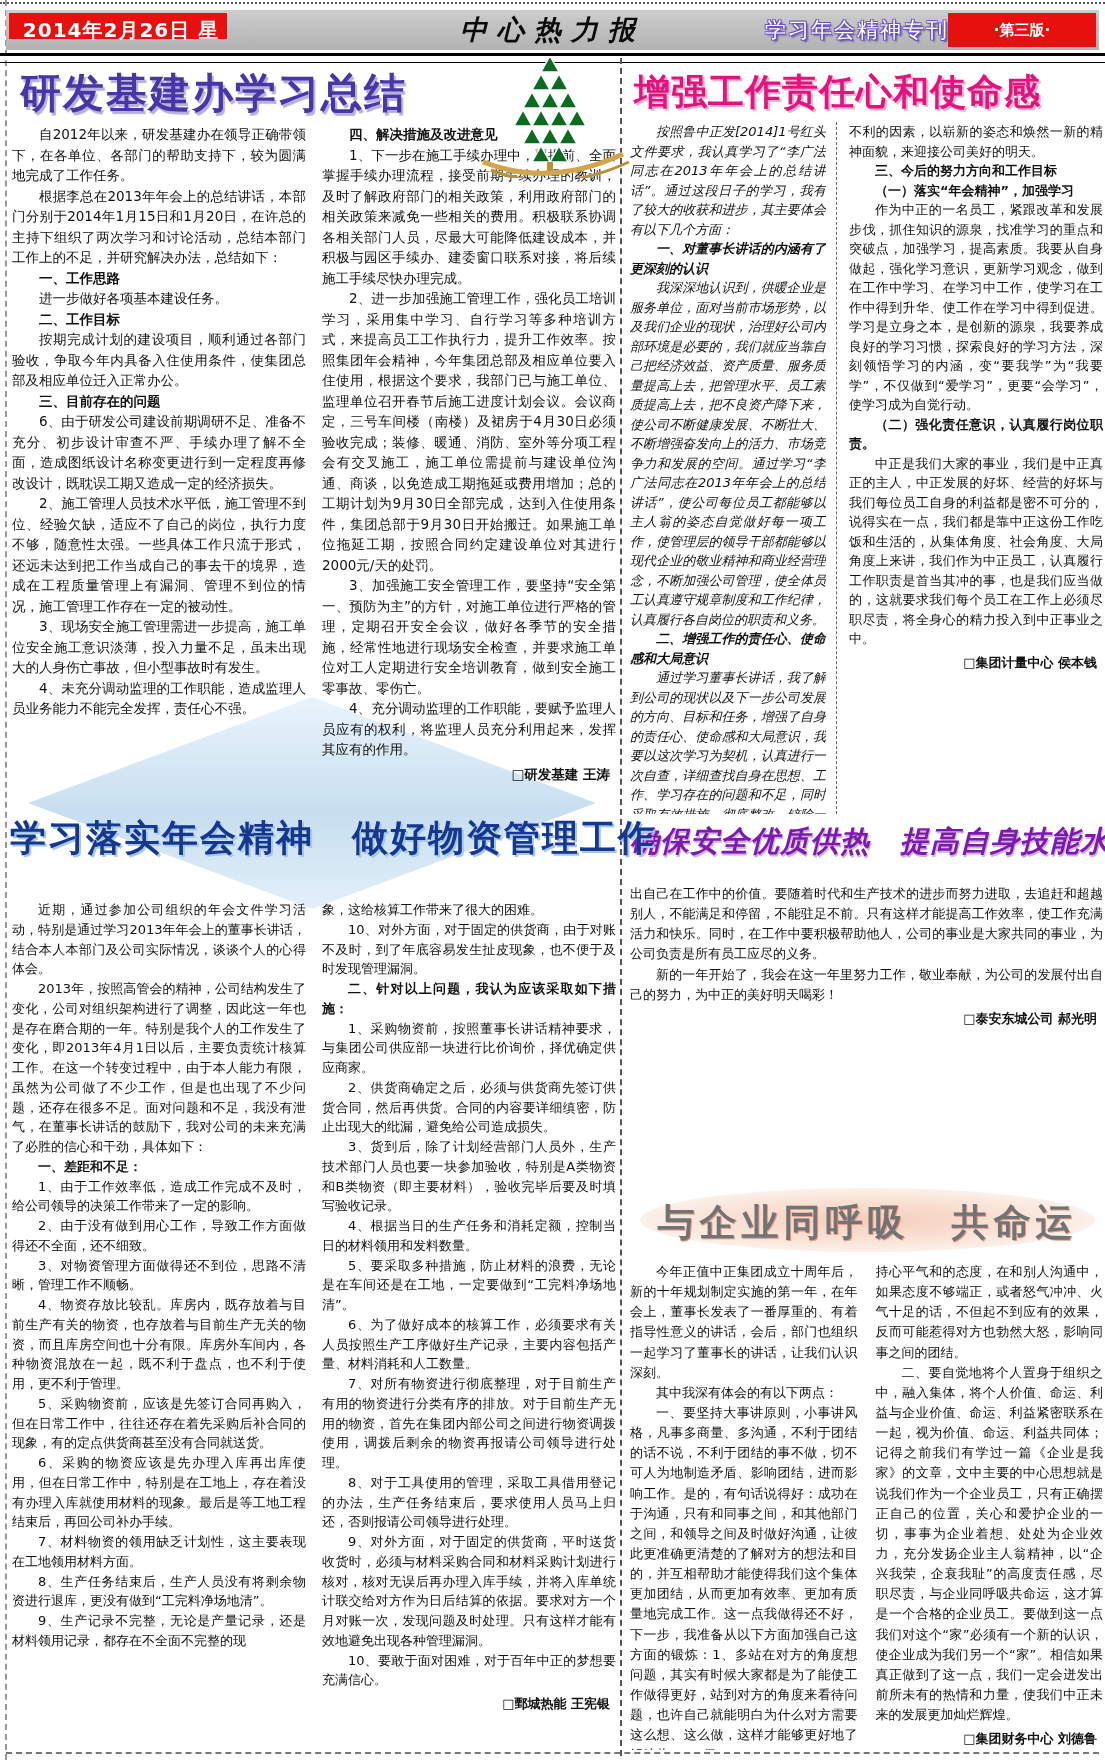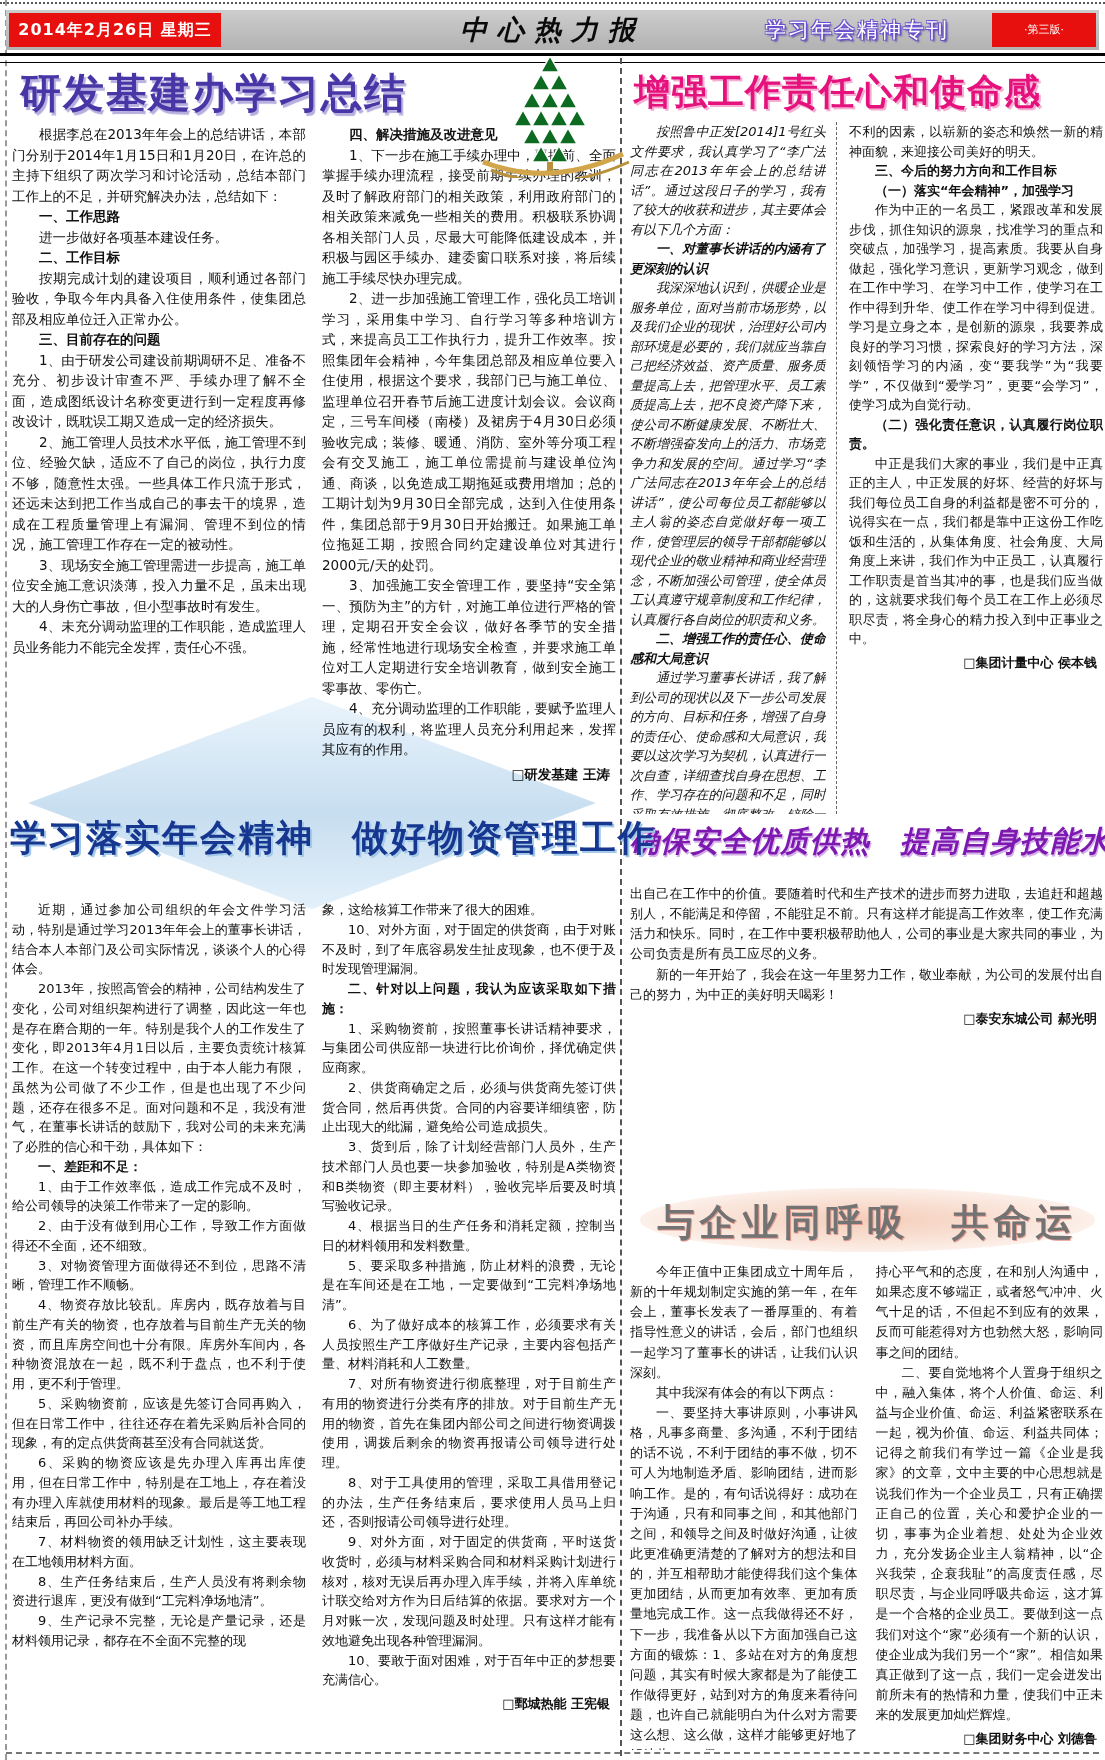--- a/index.html
+++ b/index.html
@@ -6,30 +6,30 @@
   #page{position:relative;width:1105px;height:1760px;background:#ffffff;overflow:hidden;
         font-family:"DejaVu Sans",sans-serif;color:#111;}
   .abs{position:absolute;}
   
   #top-dotted{top:2px;left:0;right:0;height:0;border-top:2px dotted #555;}
   #left-dashed{left:5px;top:0;bottom:0;width:0;border-left:2px dashed #999;}
   #center-dashed{left:620px;top:58px;height:1698px;width:0;border-left:2px dashed #555;}
   #bottom-dashed{left:6px;right:6px;top:1752px;height:0;border-top:2px dashed #777;}
   
   #masthead{left:6px;right:6px;top:10px;height:40px;background:linear-gradient(#cdcdcd,#b2b2b2);}
-  #date-box{position:absolute;left:3px;top:3px;width:212px;height:34px;background:#e8100f;color:#fff;
-            font-size:16px;font-weight:bold;text-align:center;line-height:34px;letter-spacing:1px;}
+  #date-box{position:absolute;left:3px;top:3px;width:212px;height:26px;background:#e8100f;color:#fff;
+            font-size:20px;font-weight:bold;text-align:center;line-height:34px;letter-spacing:1px;padding-left:6px;}
   #paper-title{position:absolute;left:0;right:0;top:0;height:40px;text-align:center;line-height:40px;
             font-family:"DejaVu Serif",serif;font-style:italic;font-weight:bold;font-size:27px;
             letter-spacing:10px;color:#0a0a0a;}
   #edition-label{position:absolute;right:150px;top:4px;height:32px;line-height:32px;
             font-size:21px;font-weight:normal;color:#fff;letter-spacing:2px;
             text-shadow:-1px -1px 0 #6a4fd0,1px -1px 0 #6a4fd0,-1px 1px 0 #6a4fd0,1px 1px 0 #6a4fd0,2px 2px 2px #46309e;}
-  #page-box{position:absolute;right:3px;top:3px;width:104px;height:34px;background:#e8100f;color:#fff;
-            font-size:11px;font-weight:normal;text-align:center;line-height:34px;}
+  #page-box{position:absolute;right:3px;top:3px;width:148px;height:34px;background:#e8100f;color:#fff;
+            font-size:15px;font-weight:bold;text-align:center;line-height:34px;}
   #rule{top:53px;left:0;right:0;height:6px;border-top:3px solid #000;border-bottom:1px solid #000;}
   
   .headline{font-weight:bold;white-space:nowrap;}
   #a1-title{left:20px;top:66px;font-size:41px;color:#4936a6;letter-spacing:2px;
             text-shadow:2px 3px 1px #b6aede;}
   #a2-title{left:634px;top:68px;font-size:36px;color:#e5127d;letter-spacing:1px;
             text-shadow:2px 2px 0 #f4aed2;}
   #diamond{left:10px;top:697px;width:604px;height:212px;
            clip-path:polygon(50% 0,97% 50%,50% 100%,3% 50%);
            background:linear-gradient(#eaf4fc 0%,#c7def0 55%,#e3f0fa 100%);z-index:0;}
@@ -98,27 +98,28 @@
       <polygon points="86,90 95,106 77,106"></polygon>
         <polygon points="104,90 113,106 95,106"></polygon>
     </g>
     <rect x="92" y="106" width="6" height="9" fill="#b8913a"></rect>
     <path d="M28 106 Q 95 132 168 98" stroke="#d2a54a" stroke-width="5" fill="none"></path>
     <path d="M36 114 Q 100 140 174 106" stroke="#b8913a" stroke-width="3" fill="none"></path>
   </svg>
 
   <div class="abs cols" id="a1-cols">
     <div class="col">
+        <p class="para">自2012年以来，研发基建办在领导正确带领下，在各单位、各部门的帮助支持下，较为圆满地完成了工作任务。</p>
         <p class="para">根据李总在2013年年会上的总结讲话，本部门分别于2014年1月15日和1月20日，在许总的主持下组织了两次学习和讨论活动，总结本部门工作上的不足，并研究解决办法，总结如下：</p>
         <p class="para sect">一、工作思路</p>
         <p class="para">进一步做好各项基本建设任务。</p>
         <p class="para sect">二、工作目标</p>
         <p class="para">按期完成计划的建设项目，顺利通过各部门验收，争取今年内具备入住使用条件，使集团总部及相应单位迁入正常办公。</p>
         <p class="para sect">三、目前存在的问题</p>
-        <p class="para">1、由于研发公司建设前期调研不足、准备不充分、初步设计审查不严、手续办理了解不全面，造成图纸设计名称变更进行到一定程度再修改设计，既耽误工期又造成一定的经济损失。</p>
+        <p class="para">6、由于研发公司建设前期调研不足、准备不充分、初步设计审查不严、手续办理了解不全面，造成图纸设计名称变更进行到一定程度再修改设计，既耽误工期又造成一定的经济损失。</p>
         <p class="para">2、施工管理人员技术水平低，施工管理不到位、经验欠缺，适应不了自己的岗位，执行力度不够，随意性太强。一些具体工作只流于形式，还远未达到把工作当成自己的事去干的境界，造成在工程质量管理上有漏洞、管理不到位的情况，施工管理工作存在一定的被动性。</p>
         <p class="para">3、现场安全施工管理需进一步提高，施工单位安全施工意识淡薄，投入力量不足，虽未出现大的人身伤亡事故，但小型事故时有发生。</p>
         <p class="para">4、未充分调动监理的工作职能，造成监理人员业务能力不能完全发挥，责任心不强。</p>
       </div>
     <div class="col">
       <div>
           <p class="para sect">四、解决措施及改进意见</p>
           <p class="para">1、下一步在施工手续办理中，要提前、全面掌握手续办理流程，接受前期手续办理的教训，及时了解政府部门的相关政策，利用政府部门的相关政策来减免一些相关的费用。积极联系协调各相关部门人员，尽最大可能降低建设成本，并积极与园区手续办、建委窗口联系对接，将后续施工手续尽快办理完成。</p>
           <p class="para">2、进一步加强施工管理工作，强化员工培训学习，采用集中学习、自行学习等多种培训方式，来提高员工工作执行力，提升工作效率。按照集团年会精神，今年集团总部及相应单位要入住使用，根据这个要求，我部门已与施工单位、监理单位召开春节后施工进度计划会议。会议商定，三号车间楼（南楼）及裙房于4月30日必须验收完成；装修、暖通、消防、室外等分项工程会有交叉施工，施工单位需提前与建设单位沟通、商谈，以免造成工期拖延或费用增加；总的工期计划为9月30日全部完成，达到入住使用条件，集团总部于9月30日开始搬迁。如果施工单位拖延工期，按照合同约定建设单位对其进行2000元/天的处罚。</p>
           <p class="para">3、加强施工安全管理工作，要坚持“安全第一、预防为主”的方针，对施工单位进行严格的管理，定期召开安全会议，做好各季节的安全措施，经常性地进行现场安全检查，并要求施工单位对工人定期进行安全培训教育，做到安全施工零事故、零伤亡。</p>

